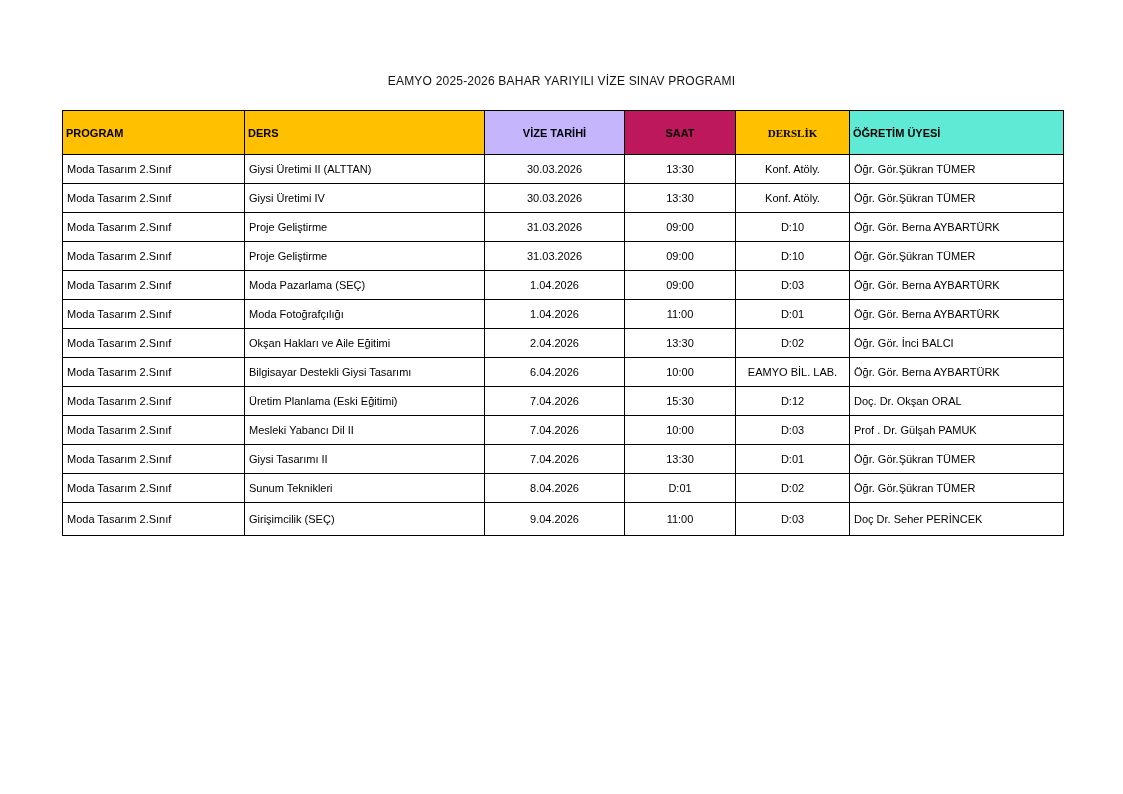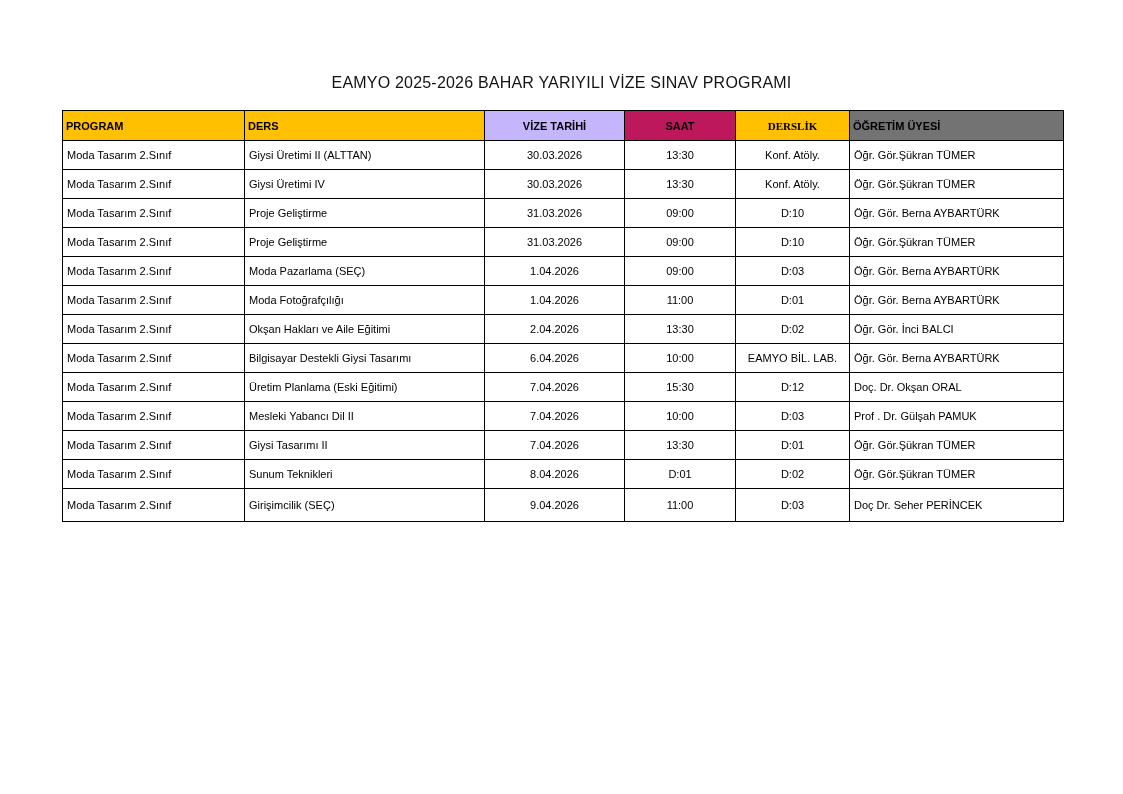--- a/index.html
+++ b/index.html
@@ -11,42 +11,42 @@
     font-family: "Liberation Sans", sans-serif;
     color: #000;
     overflow: hidden;
   }
   .page-title {
     position: absolute;
     top: 74px;
     left: 0;
     width: 1123px;
     text-align: center;
-    font-size: 16px;
+    font-size: 12px;
     font-weight: 500;
     color: #131313;
     letter-spacing: 0.2px;
   }
   table.schedule {
     position: absolute;
     left: 62px;
     top: 110px;
     width: 1001px;
     border-collapse: collapse;
     table-layout: fixed;
     font-size: 11px;
   }
   table.schedule th, table.schedule td {
     border: 1px solid #000;
     vertical-align: middle;
     overflow: hidden;
     white-space: nowrap;
   }
   table.schedule th {
-    height: 30px;
+    height: 44px;
     font-size: 11px;
     font-weight: bold;
     padding: 0 3px;
   }
   table.schedule td {
     height: 29px;
     padding: 0 4px;
     background: #fff;
   }
   tr.row-tall td { height: 33px; }
@@ -69,21 +69,21 @@
     <col style="width:114px">
     <col style="width:214px">
   </colgroup>
   <thead>
     <tr>
       <th class="al" style="background: rgb(255, 192, 0); color: rgb(0, 0, 0);">PROGRAM</th>
       <th class="al" style="background: rgb(255, 192, 0); color: rgb(0, 0, 0);">DERS</th>
       <th class="ac" style="background: #c4b5fd; color: rgb(0, 0, 0);">VİZE TARİHİ</th>
       <th class="ac" style="background: #be185d; color: rgb(0, 0, 0);">SAAT</th>
       <th class="ac" style="background: rgb(255, 192, 0); color: rgb(0, 0, 0); font-family: Liberation Serif, serif;">DERSLİK</th>
-      <th class="al" style="background: #737373; color: rgb(0, 0, 0); margin-left: 48px;">ÖĞRETİM ÜYESİ</th>
+      <th class="al" style="background: #5eead4; color: rgb(0, 0, 0); margin-left: 48px;">ÖĞRETİM ÜYESİ</th>
     </tr>
   </thead>
   <tbody id="schedule-body">
       <tr>
         <td class="al">Moda Tasarım 2.Sınıf</td>
         <td class="al"><span>Giysi Üretimi II (ALTTAN)</span></td>
         <td class="ac">30.03.2026</td>
         <td class="ac">13:30</td>
         <td class="ac">Konf. Atöly.</td>
         <td class="al">Öğr. Gör.Şükran TÜMER</td>

